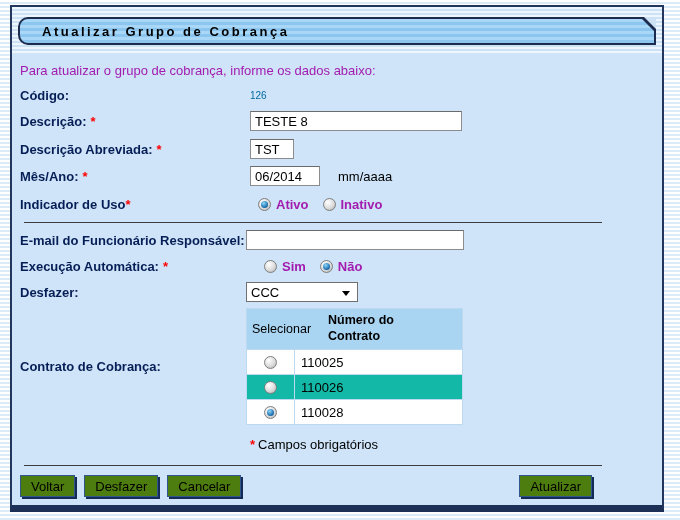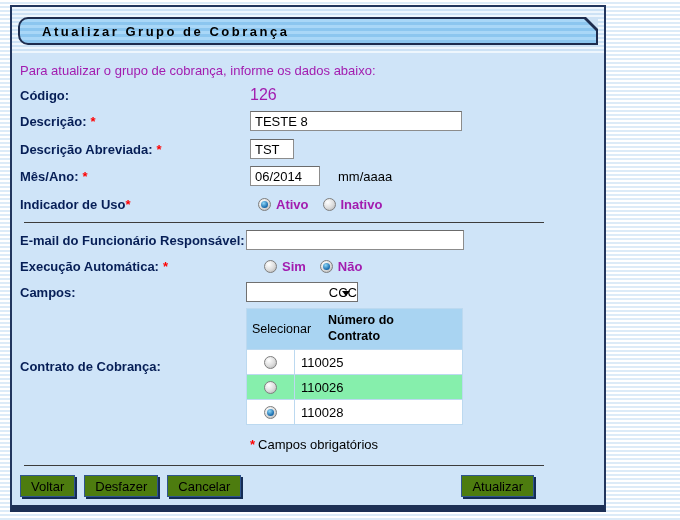--- a/index.html
+++ b/index.html
@@ -2,21 +2,21 @@
 <html><head>
 <meta charset="utf-8">
 <style>
   html,body{margin:0;padding:0;}
   body{
     width:680px;height:520px;overflow:hidden;
     font-family:"Liberation Sans","DejaVu Sans",sans-serif;
     background:repeating-linear-gradient(180deg,#ffffff 0 2px,#dcebf8 2px 4px);
   }
   .panel{
-    position:absolute;left:10px;top:5px;width:596px;height:507px;
+    position:absolute;left:10px;top:5px;width:654px;height:507px;
     box-sizing:border-box;
     border:2px solid #22365e;border-bottom:7px solid #1d3055;
     background:#cfe4f8;
   }
   .header-zone{
     padding:10px 6px 8px 6px;
     background:repeating-linear-gradient(180deg,#eef6fd 0 2px,#cde2f5 2px 4px);
   }
   .titlebar{
     position:relative;height:28px;box-sizing:border-box;
@@ -35,21 +35,21 @@
   .titlebar .title{
     font-size:13px;font-weight:bold;color:#000;letter-spacing:2.5px;
     padding-left:22px;white-space:nowrap;
   }
   .form{padding:0 8px;}
   .intro{margin-top:10px;font-size:13px;color:#a21caf;}
   .row{display:flex;align-items:center;margin-top:7px;min-height:18px;}
   .row .lbl{flex:0 0 230px;font-size:13px;font-weight:bold;color:#061e56;}
   .req{color:#ff0000;font-weight:bold;margin-left:4px;}
   .req.tight{margin-left:0;}
-  .val{font-size:16px;color:#a21caf;}
+  .val{font-size:10px;color:#0369a1;}
   input.txt{
     box-sizing:border-box;height:20px;font-size:13px;color:#000;
     font-family:"Liberation Sans","DejaVu Sans",sans-serif;
     border:1px solid #8c8c8c;border-top-color:#6b6b6b;background:#fff;
     padding:1px 4px;outline:none;
   }
   .w-desc{width:212px;} .w-abrev{width:44px;} .w-mes{width:70px;} .w-email{width:218px;}
   .hint{font-size:13px;color:#000;margin-left:18px;}
   .radio{
     position:relative;display:inline-block;width:13px;height:13px;border-radius:50%;
@@ -74,21 +74,21 @@
     border-left:4px solid transparent;border-right:4px solid transparent;
     border-top:5px solid #000;
   }
   .tbl{width:215px;border:1px solid #bcd9f0;background:#fff;}
   .tbl-head{display:flex;align-items:center;background:#a9d4f2;min-height:40px;}
   .tbl-head .hc1{flex:0 0 72px;padding:2px 0 2px 5px;font-size:12.5px;font-weight:normal;color:#000;}
   .tbl-head .hc2{width:95px;padding:2px 4px;font-size:12.5px;font-weight:bold;color:#000;line-height:1.25;}
   .tbl-row{display:flex;align-items:stretch;height:24px;border-top:1px solid #bcd9f0;}
   .tbl-row .c1{flex:0 0 47px;display:flex;align-items:center;justify-content:center;border-right:1px solid #bcd9f0;}
   .tbl-row .c2{flex:1;display:flex;align-items:center;padding-left:6px;font-size:13px;color:#000;}
-  .tbl-row.alt{background:#86efac;}
+  .tbl-row.alt{background:#14b8a6;}
   .footnote{margin-top:12px;margin-left:230px;font-size:13px;color:#000;}
   .footnote .req{margin-left:0;margin-right:3px;}
   .actions{display:flex;align-items:center;gap:9px;margin:9px 8px 0 8px;}
   button.btn{
     font-family:"Liberation Sans","DejaVu Sans",sans-serif;
     font-size:13px;color:#000;background:#4d7c0f;
     border:1px solid #30558f;box-shadow:2px 2px 0 0 #142c55;
     padding:2px 10px;height:22px;cursor:pointer;
   }
   .btn-atualizar{margin-left:auto;margin-right:62px;}
@@ -150,22 +150,22 @@
       <span class="lbl"><span>Execução Automática:</span><span class="req">*</span></span>
       <span class="radio-group" style="margin-left:14px;">
         <span class="radio"></span>
         <span class="opt-lbl">Sim</span>
         <span class="radio checked"></span>
         <span class="opt-lbl">Não</span>
       </span>
     </div>
 
     <div class="row">
-      <span class="lbl">Campos:</span>
-      <div class="select" style="margin-left:-4px;justify-content:flex-end;">
+      <span class="lbl">Desfazer:</span>
+      <div class="select" style="margin-left:-4px;">
         <span>CCC</span>
         <span class="arrow"></span>
       </div>
     </div>
 
     <div class="row" style="margin-top:6px;align-items:center;">
       <span class="lbl">Contrato de Cobrança:</span>
       <div class="tbl" style="margin-left:-4px;">
         <div class="tbl-head">
           <span class="hc1">Selecionar</span>

